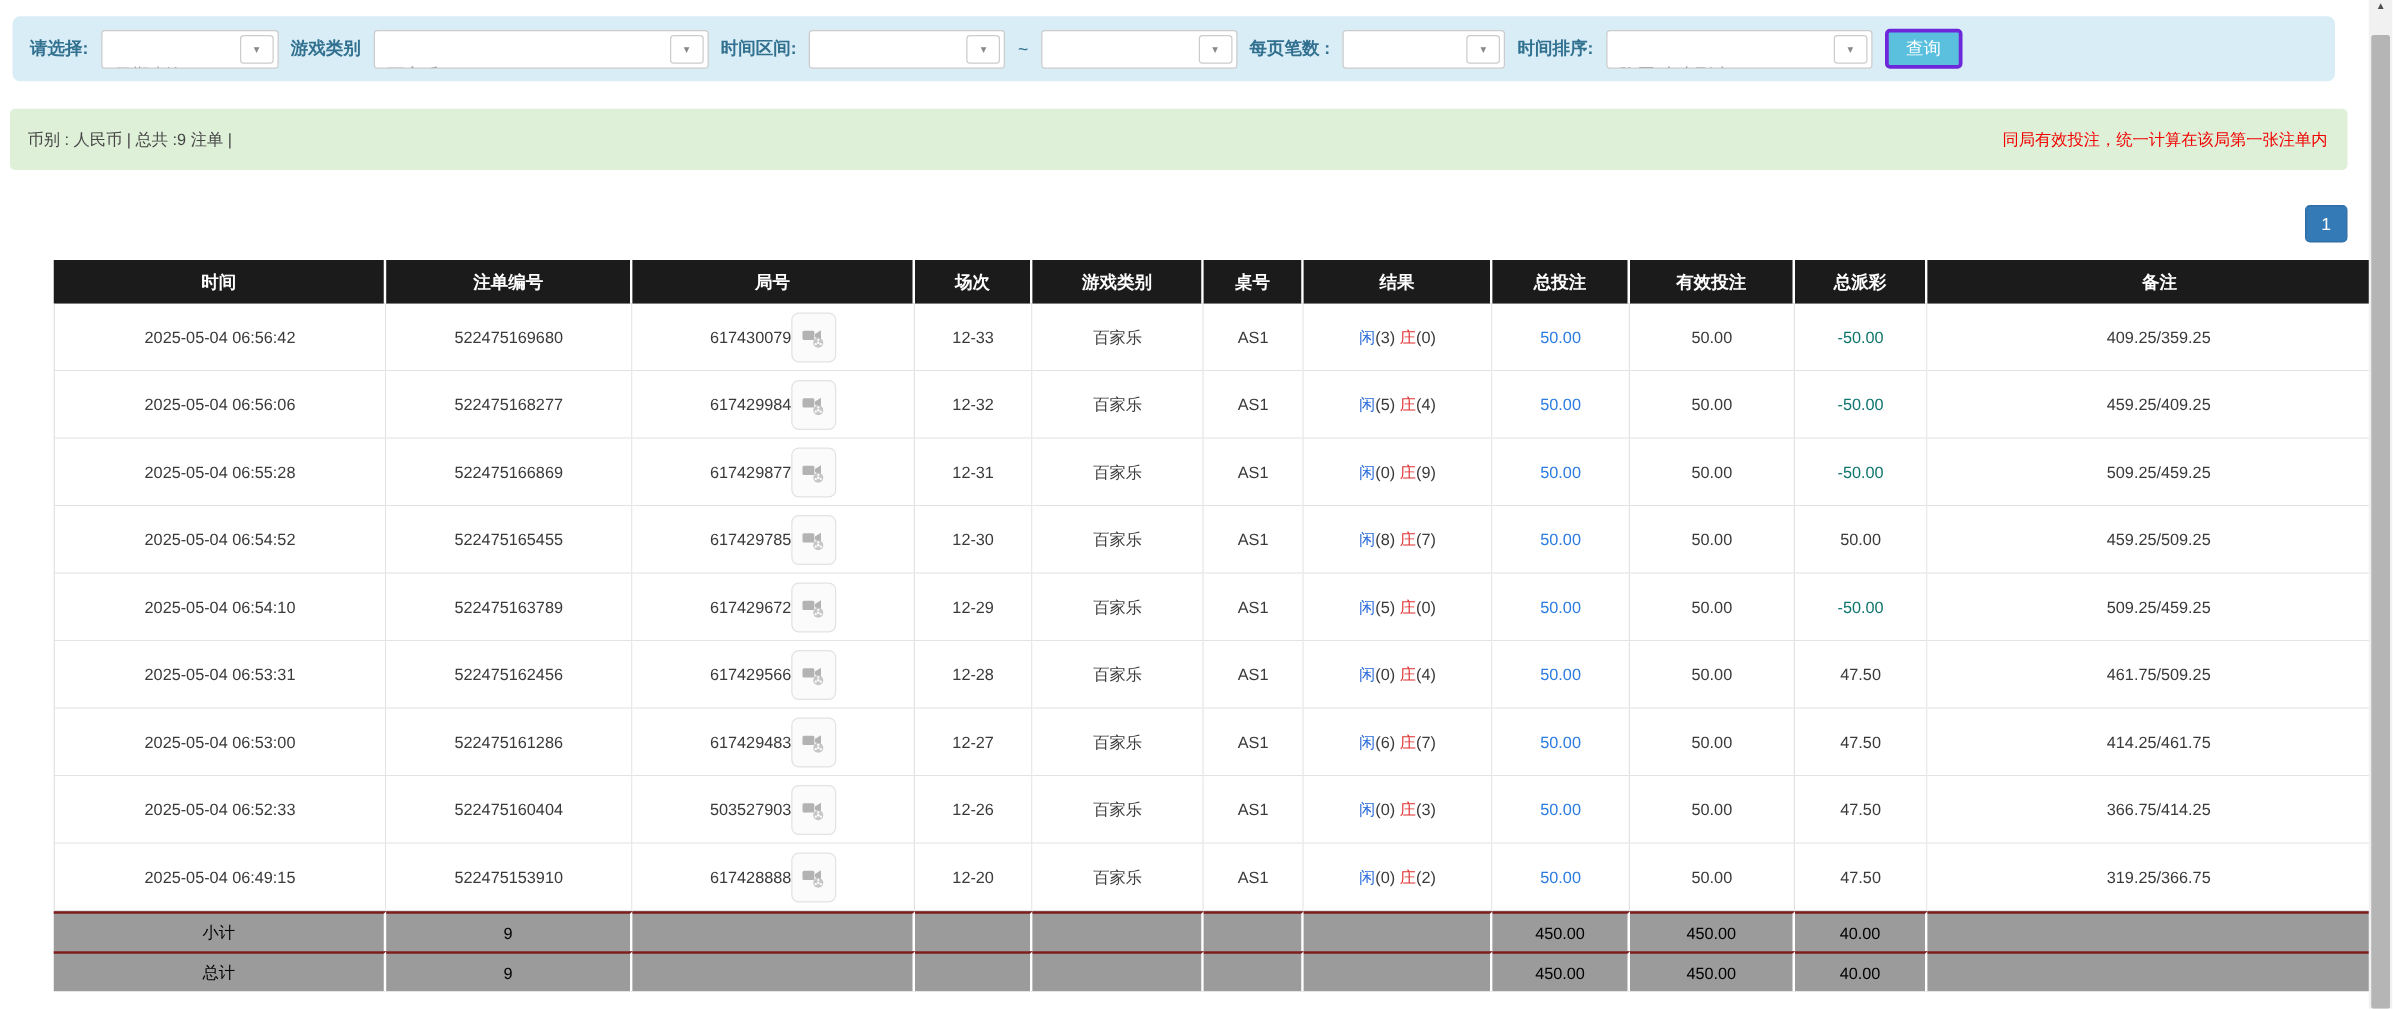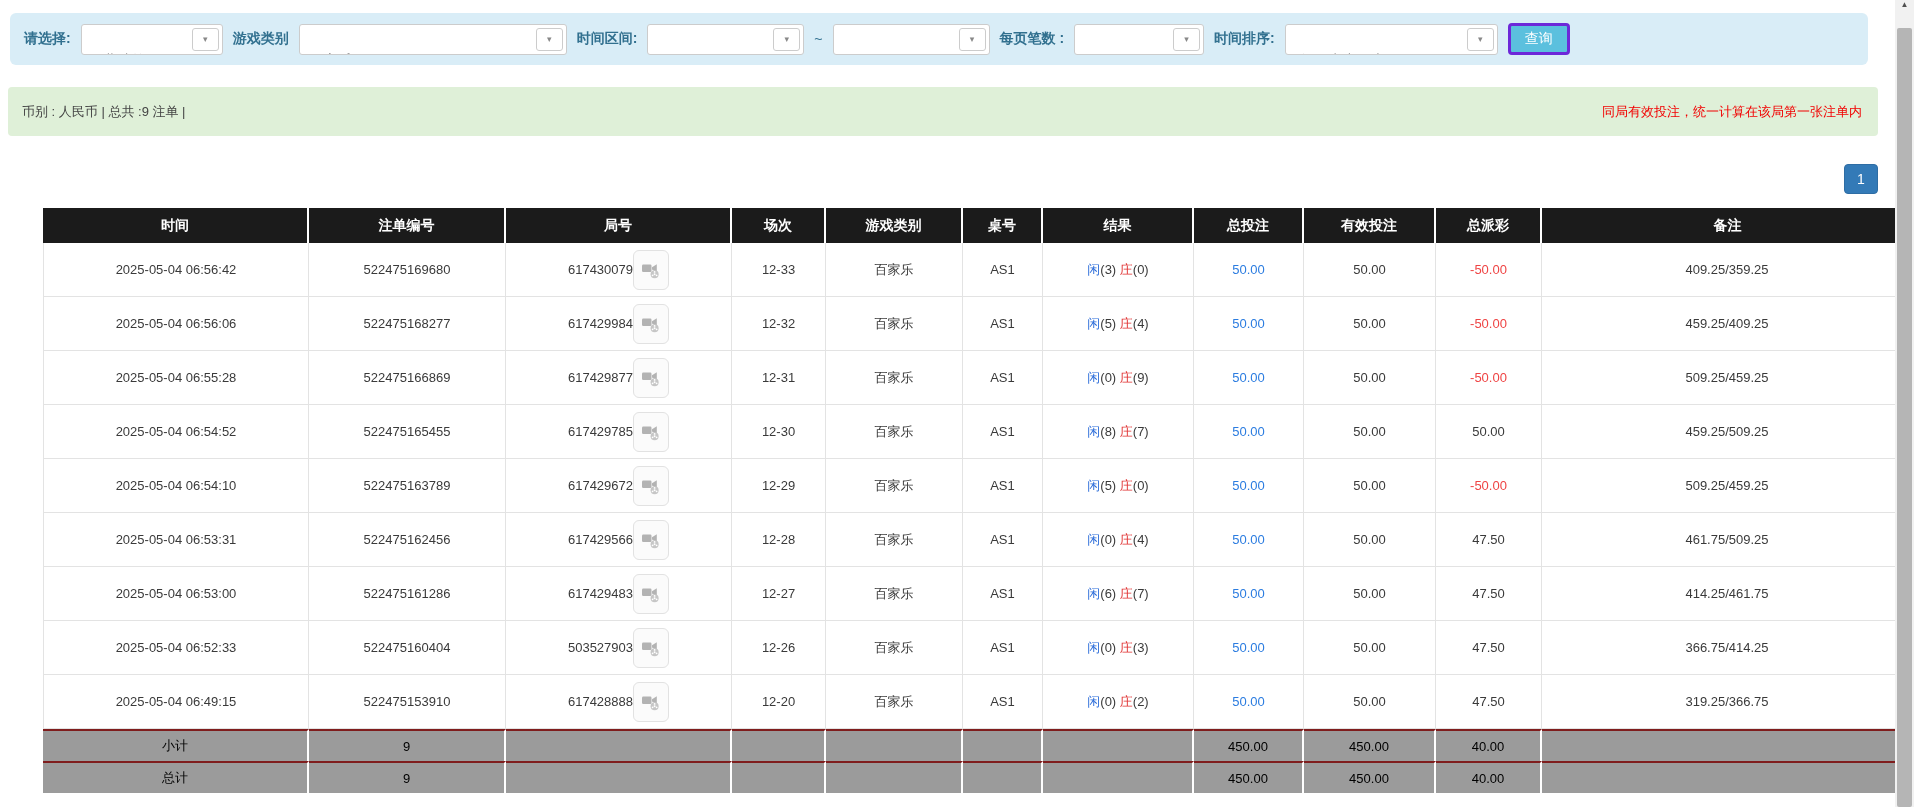--- a/index.html
+++ b/index.html
@@ -93,21 +93,21 @@
   .video-btn {
     width: 36px; height: 40px; background: #fbfbfb; border: 1px solid #e2e2e2;
     border-radius: 6px; display: flex; align-items: center; justify-content: center;
     cursor: pointer; padding: 0;
   }
   .res-p { color: #2b6cd9; }
   .res-b { color: #e03131; }
   .res-n { color: #3a3a3a; }
   .betlink { color: #2b7ce0; text-decoration: none; cursor: pointer; }
   .payout { color: #3a3a3a; }
-  .payout.neg { color: #ef4444; text-align: center; }
+  .payout.neg { color: #0f766e; text-align: center; }
 
   
   .v-scrollbar {
     position: absolute; top: 0; right: 0; width: 19px; height: 807px;
     background: #f1f1f1;
   }
   .v-scroll-arrow {
     height: 14px; display: flex; align-items: flex-start; justify-content: center;
     color: #505050; font-size: 8px; line-height: 8px; padding-top: 1px;
   }

